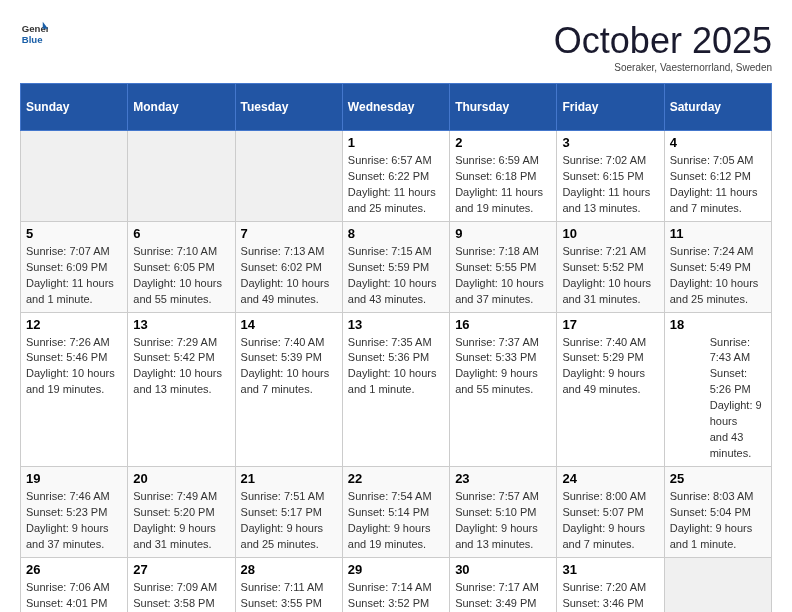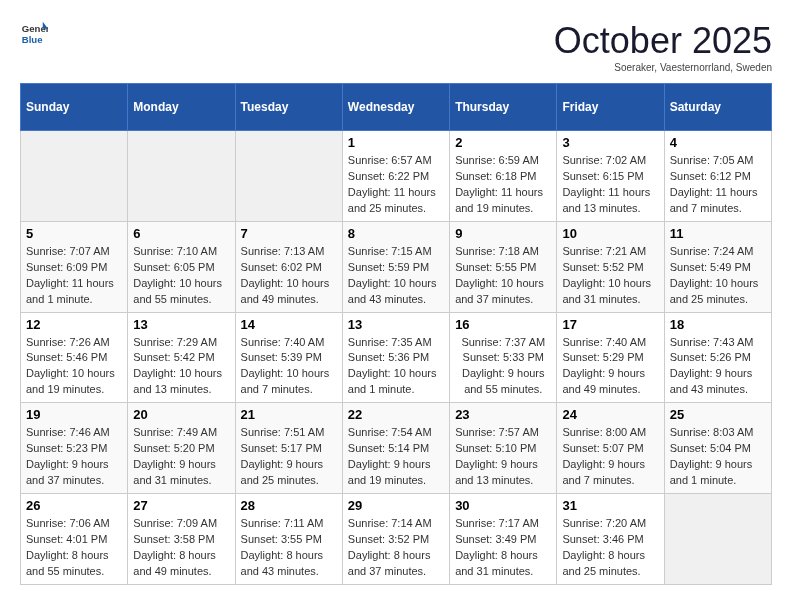--- a/index.html
+++ b/index.html
@@ -202,35 +202,35 @@
         </td>
         <td>
           <span class="day-num">13</span>
           <div class="day-info" style="white-space: pre-line;">Sunrise: 7:35 AM
 Sunset: 5:36 PM
 Daylight: 10 hours
 and 1 minute.</div>
         </td>
         <td>
           <span class="day-num">16</span>
-          <div class="day-info" style="white-space: pre-line; text-align: center;">Sunrise: 7:37 AM
+          <div class="day-info" style="white-space: pre-line;">Sunrise: 7:37 AM
 Sunset: 5:33 PM
 Daylight: 9 hours
 and 55 minutes.</div>
         </td>
         <td>
           <span class="day-num">17</span>
           <div class="day-info" style="white-space: pre-line;">Sunrise: 7:40 AM
 Sunset: 5:29 PM
 Daylight: 9 hours
 and 49 minutes.</div>
         </td>
         <td>
           <span class="day-num">18</span>
-          <div class="day-info" style="white-space: pre-line;">Sunrise: 7:43 AM
+          <div class="day-info" style="white-space: pre-line; margin-left: 40px;">Sunrise: 7:43 AM
 Sunset: 5:26 PM
 Daylight: 9 hours
 and 43 minutes.</div>
         </td>
       </tr>
       <tr>
         <td>
           <span class="day-num">19</span>
           <div class="day-info" style="white-space: pre-line;">Sunrise: 7:46 AM
 Sunset: 5:23 PM

